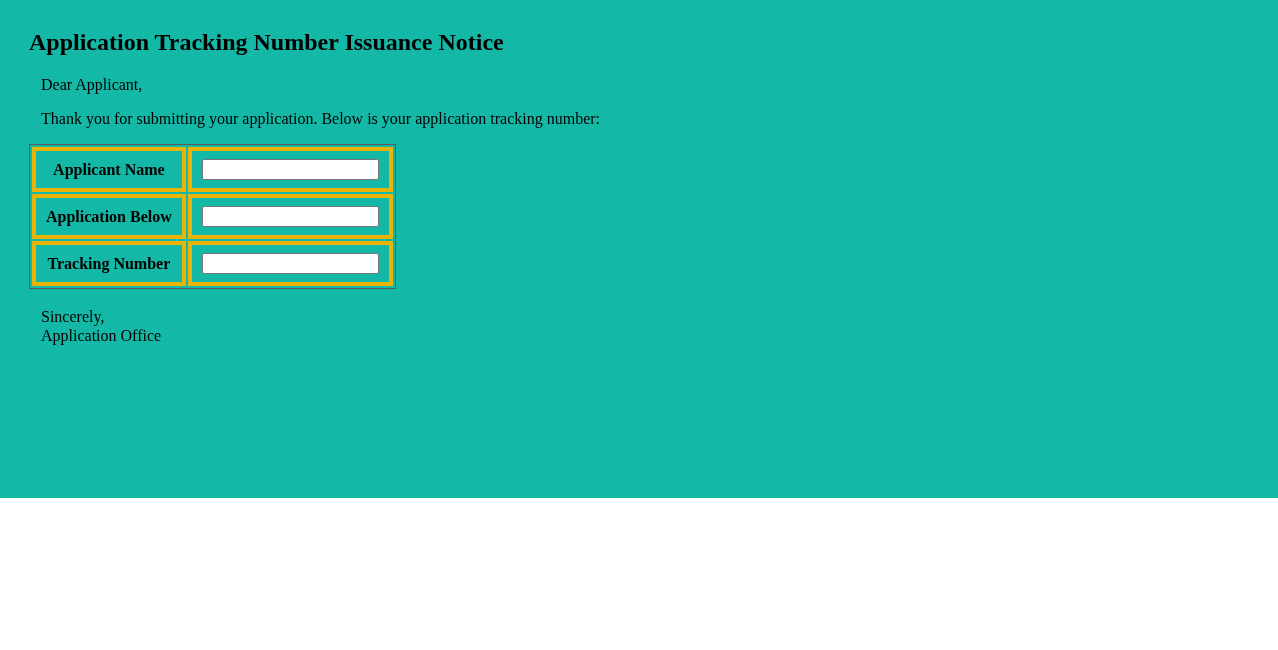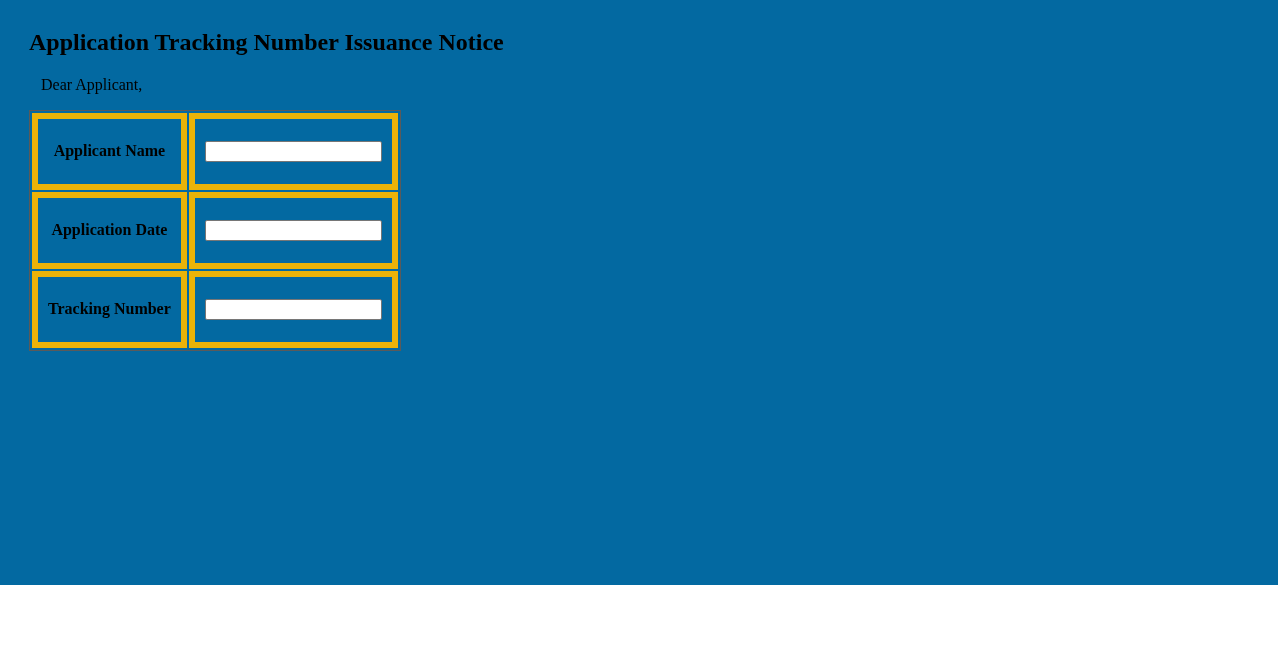--- a/index.html
+++ b/index.html
@@ -6,44 +6,44 @@
   html, body {
     margin: 0;
     padding: 0;
     background: #ffffff;
     color: #000000;
     font-family: "Liberation Serif", serif;
     font-size: 16px;
   }
   .page {
     width: 1278px;
-    height: 585px;
-    background: #0369a1;
+    height: 498px;
+    background: #14b8a6;
     padding: 29px 29px 0 29px;
     overflow: hidden;
   }
   h1.title {
     font-size: 24px;
     font-weight: bold;
     margin: 0 0 19px 0;
     line-height: 1.15;
   }
   p {
     margin: 0 0 16px 12px;
     line-height: 1.15;
   }
   table.info-table {
     border-collapse: separate;
     border-spacing: 2px;
     border: 1px solid #5a5a5a;
     margin: 1px 0 19px 0;
   }
   table.info-table td {
-    border: 6px solid #eab308;
-    padding: 22px 10px;
+    border: 4px solid #eab308;
+    padding: 8px 10px;
     vertical-align: middle;
   }
   td.label-cell {
     font-weight: bold;
     text-align: center;
     white-space: nowrap;
   }
   td.input-cell input[type="text"] {
     width: 177px;
     height: 21px;
@@ -59,39 +59,44 @@
 </style>
 </head>
 <body>
 
 <div class="page">
 
   <h1 class="title">Application Tracking Number Issuance Notice</h1>
 
   <p>Dear Applicant,</p>
 
+  <p>Thank you for submitting your application. Below is your application tracking number:</p>
 
   <table class="info-table">
     <tbody>
       <tr>
         <td class="label-cell">Applicant Name</td>
         <td class="input-cell">
           <input type="text" value="" style="">
         </td>
       </tr>
       <tr>
-        <td class="label-cell">Application Date</td>
+        <td class="label-cell">Application Below</td>
         <td class="input-cell">
           <input type="text" value="" style="">
         </td>
       </tr>
       <tr>
         <td class="label-cell">Tracking Number</td>
         <td class="input-cell">
           <input type="text" value="" style="">
         </td>
       </tr>
     </tbody>
   </table>
 
 
+  <p class="closing-block">
+    <span>Sincerely,</span><br>
+    <span>Application Office</span>
+  </p>
 
 </div>
 
 </body></html>

